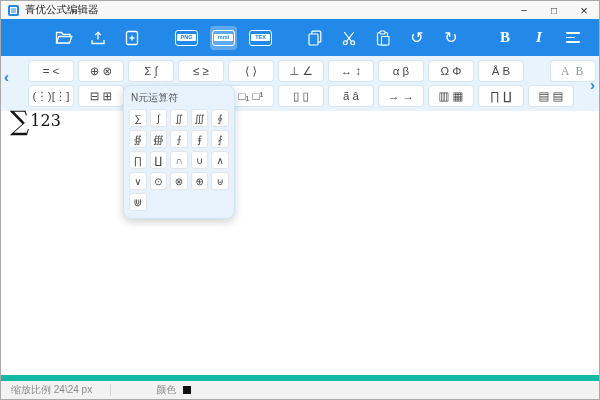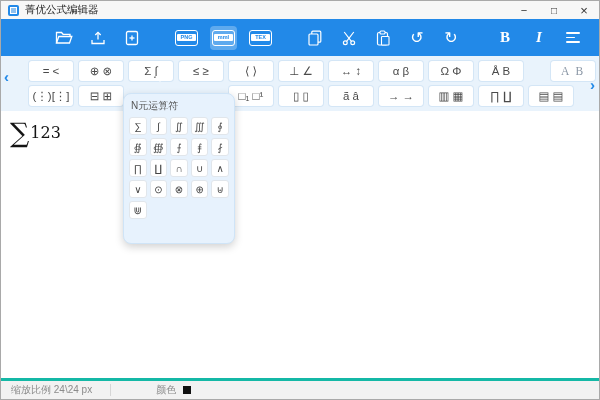--- a/index.html
+++ b/index.html
@@ -44,36 +44,36 @@
            font-size:11.5px;color:#4a4a4a;box-shadow:0 0 0 1px rgba(175,205,235,.35);}
   .sym-btn.outline-letters{color:#8b97a6;font-family:"Liberation Serif",serif;letter-spacing:2px;margin-left:22px;}
   .sym-btn.selected::after{content:"";position:absolute;left:26px;bottom:-6px;z-index:7;
            border:5px solid transparent;border-top:6px solid #fff;}
   .sym-spacer{flex:0 0 94px;}
   .chevron{position:absolute;color:#2289e8;font-size:15px;font-weight:bold;line-height:1;}
   .chevron.left{left:3px;top:13px;}
   .chevron.right{right:4px;top:21px;}
 
   
-  .popup{position:absolute;left:122px;top:92px;width:112px;z-index:5;box-sizing:border-box;
+  .popup{position:absolute;left:122px;top:84px;width:112px;z-index:5;box-sizing:border-box;
          background:#e7f2fd;border:1px solid #cfe4f7;border-radius:8px;
-         box-shadow:0 3px 8px rgba(0,0,0,.18);padding:4px 5px 24px;}
+         box-shadow:0 3px 8px rgba(0,0,0,.18);padding:4px 5px 7px;}
   .popup-title{font-size:10px;color:#555;margin:1px 0 4px 2px;}
   .popup-grid{display:grid;grid-template-columns:repeat(5,1fr);gap:3px;}
   .popup-cell{height:16px;background:#fff;border:1px solid #e1e6eb;border-radius:3px;
               display:flex;align-items:center;justify-content:center;font-size:10px;color:#444;}
 
   
   .canvas{flex:1;background:#fff;position:relative;}
-  .formula{position:absolute;left:9px;top:-6px;font-family:"DejaVu Serif","Liberation Serif",serif;color:#141414;white-space:nowrap;margin-top:12px;}
+  .formula{position:absolute;left:9px;top:-6px;font-family:"DejaVu Serif","Liberation Serif",serif;color:#141414;white-space:nowrap;}
   .formula .sum{font-size:27px;}
   .formula .digits{font-size:16px;vertical-align:4px;margin-left:1px;}
 
   
-  .statusbar{flex:0 0 18px;background:#f2f2f2;border-top:3px solid #14b8a6;display:flex;align-items:center;
+  .statusbar{flex:0 0 18px;background:#f2f2f2;border-top:6px solid #14b8a6;display:flex;align-items:center;
              font-size:10px;color:#8b8b8b;padding-left:10px;}
   .sb-sep{width:1px;height:12px;background:#d6d6d6;margin:0 18px;}
   .sb-color{display:flex;align-items:center;margin-left:27px;}
   .swatch{width:8px;height:8px;background:#101010;margin-left:7px;}
 
   svg{display:block;}
 </style>
 </head>
 <body>
 

